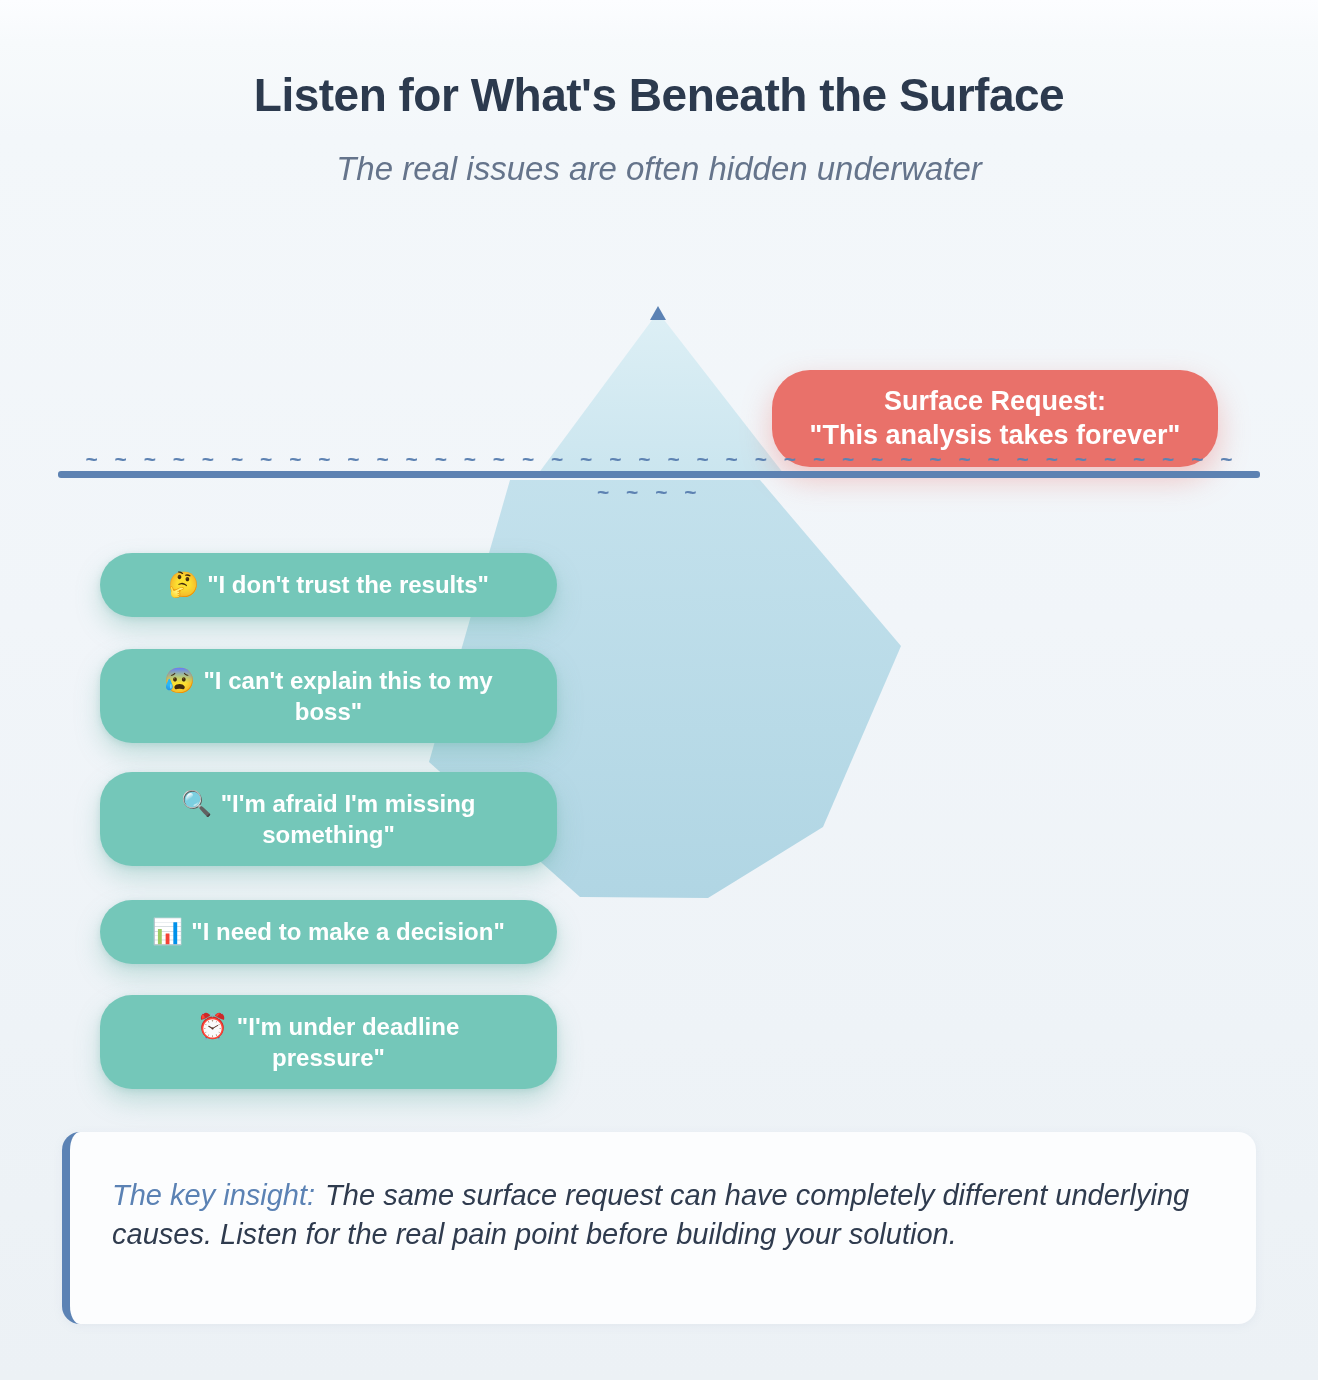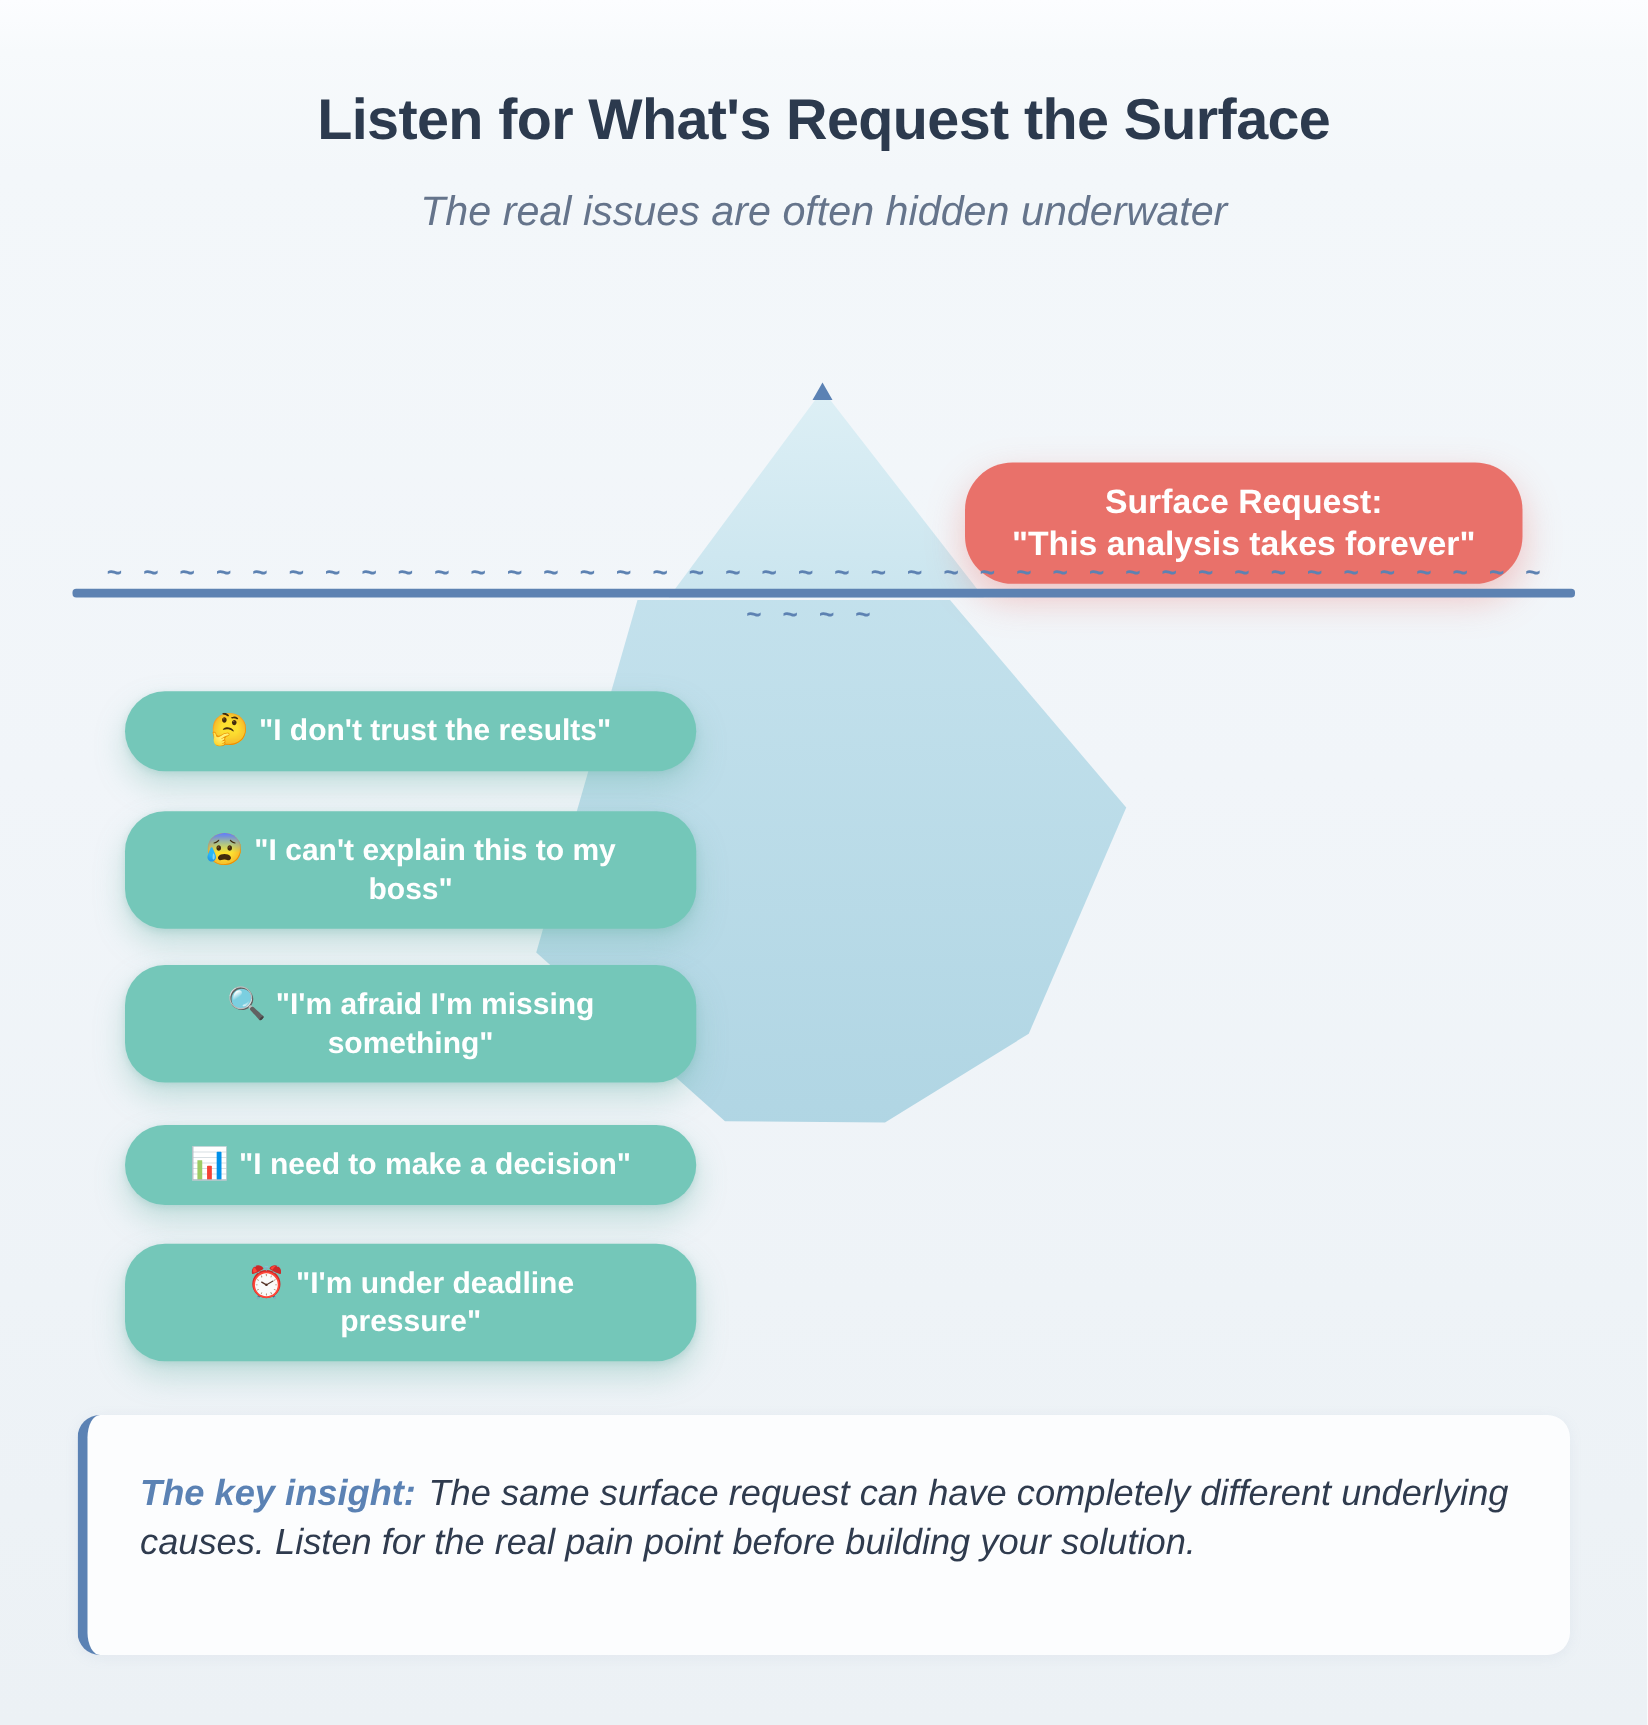--- a/index.html
+++ b/index.html
@@ -53,28 +53,28 @@
   .pill-5{top:995px;}
   .emoji{font-style:normal;font-size:25px;margin-right:8px;}
   .insight-box{
     position:absolute;left:62px;top:1132px;width:1194px;min-height:192px;
     box-sizing:border-box;border-radius:18px;
     border-left:8px solid;
     padding:44px 48px 40px 42px;z-index:2;
     font-size:29px;font-style:italic;line-height:1.33;
     box-shadow:0 2px 10px rgba(140,160,185,0.10);
   }
-  .insight-label{font-weight:700;font-style:italic;margin-right:10px;margin-top:25px;}
+  .insight-label{font-weight:400;font-style:italic;margin-right:10px;margin-top:25px;}
 </style>
 </head>
 <body>
 
 <div class="stage">
 
-  <h1 class="title" style="color: rgb(44, 58, 78);">Listen for What's Request the Surface</h1>
+  <h1 class="title" style="color: rgb(44, 58, 78);">Listen for What's Beneath the Surface</h1>
 
   <div class="subtitle" style="color: rgb(101, 116, 139);">The real issues are often hidden underwater</div>
 
   <svg class="iceberg-svg" width="1318" height="1380" viewBox="0 0 1318 1380">
     <defs>
       <linearGradient id="gAbove" x1="0" y1="0" x2="0" y2="1">
         <stop offset="0" stop-color="#dceff5"></stop>
         <stop offset="1" stop-color="#c8e4ee"></stop>
       </linearGradient>
       <linearGradient id="gBelow" x1="0" y1="0" x2="0" y2="1">

